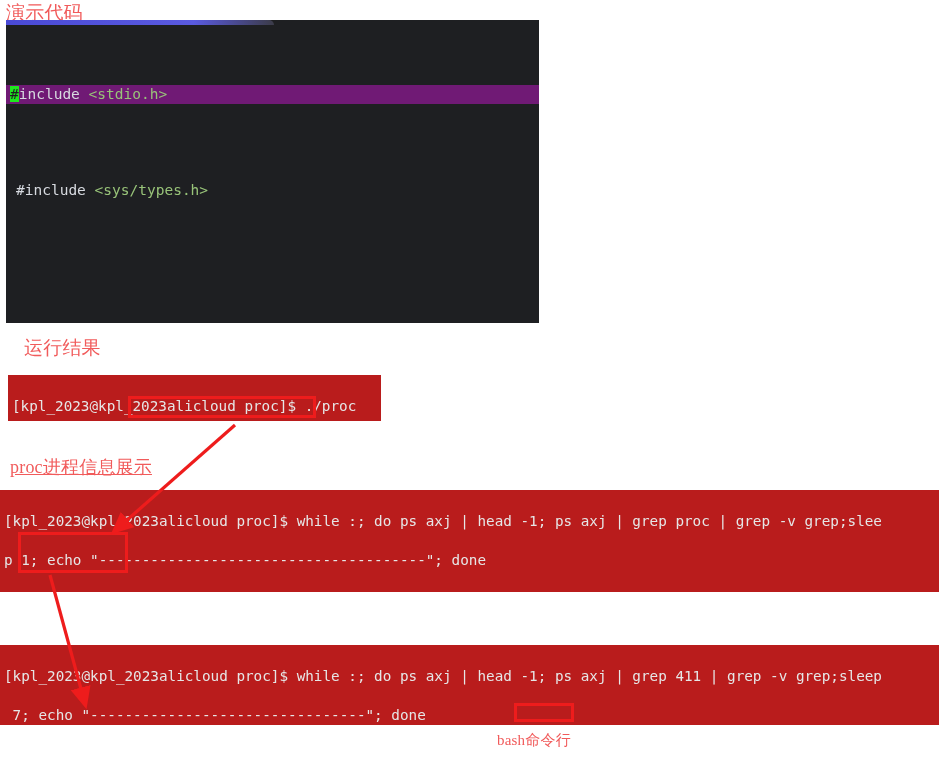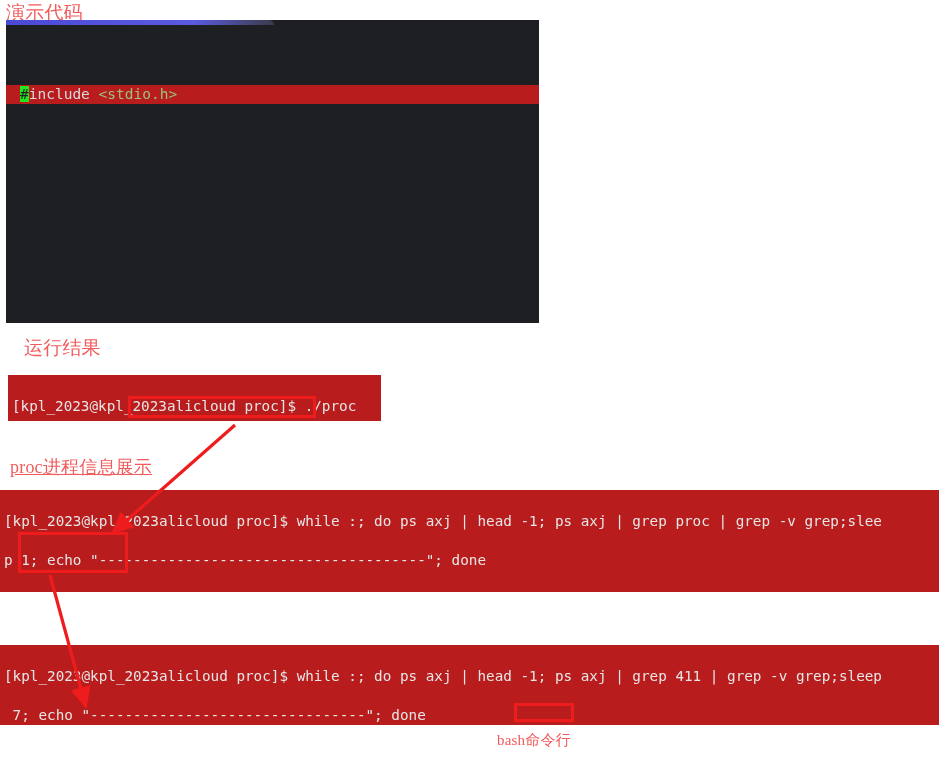--- a/index.html
+++ b/index.html
@@ -57,21 +57,21 @@
   }
   #code-lines {
     font-family: "DejaVu Sans Mono", monospace;
     font-size: 14.5px;
     line-height: 19.3px;
     padding: 2px 0 0 10px;
     white-space: pre;
     color: #c8ccd4;
   }
   .code-line { height: 19.3px; }
-  .code-line.current { background: #b91c1c; margin-left: -10px; padding-left: 14px; }
+  .code-line.current { background: #701a75; margin-left: -10px; padding-left: 4px; }
 
   
   .t-pre     { color: #d7dae0; }          
   .t-header  { color: #98c379; }
   .cursor-blk{ background: #1fe81f; color: #1e1f22; }
 
   
   .term {
     position: absolute;
     background: #b91c1c;
@@ -118,20 +118,21 @@
 
 <div id="watermark">CSDN @kpl_20</div>
 
 <div id="code-block">
   <div id="code-tabbar"></div>
   <div id="code-lines">
 
     <div class="code-line current"><span class="cursor-blk">#</span><span class="t-pre">include</span> <span class="t-header">&lt;stdio.h&gt;</span></div>
 
 
+    <div class="code-line"><span class="t-pre">#include</span> <span class="t-header">&lt;sys/types.h&gt;</span></div>
 
     <div class="code-line">&nbsp;</div>
 
     
 
     
 
     
 
     

